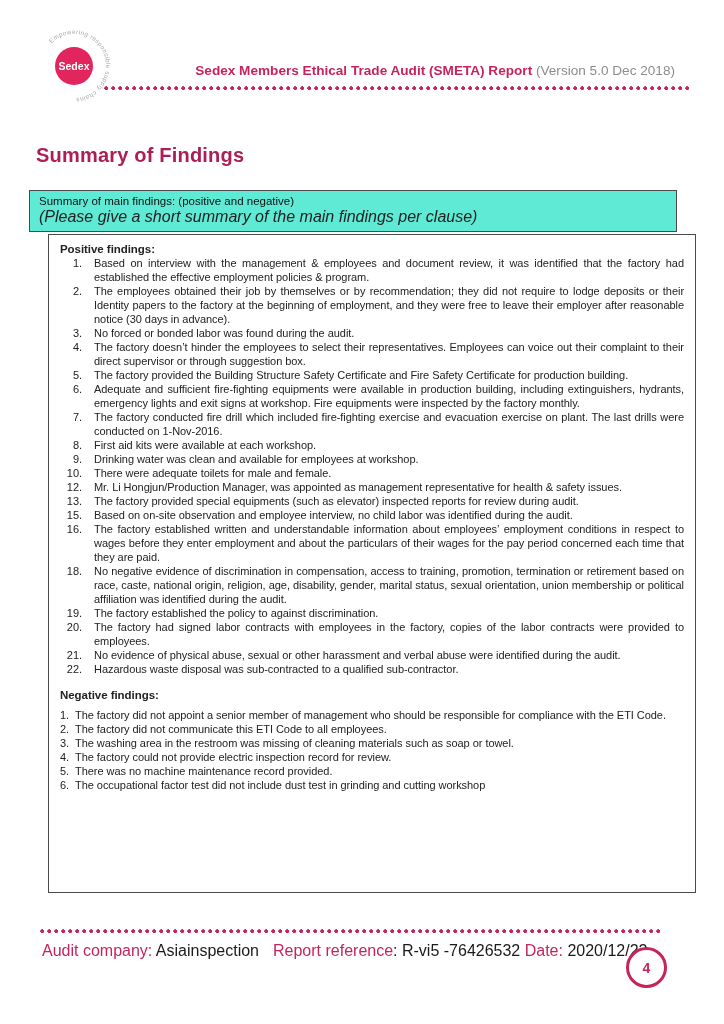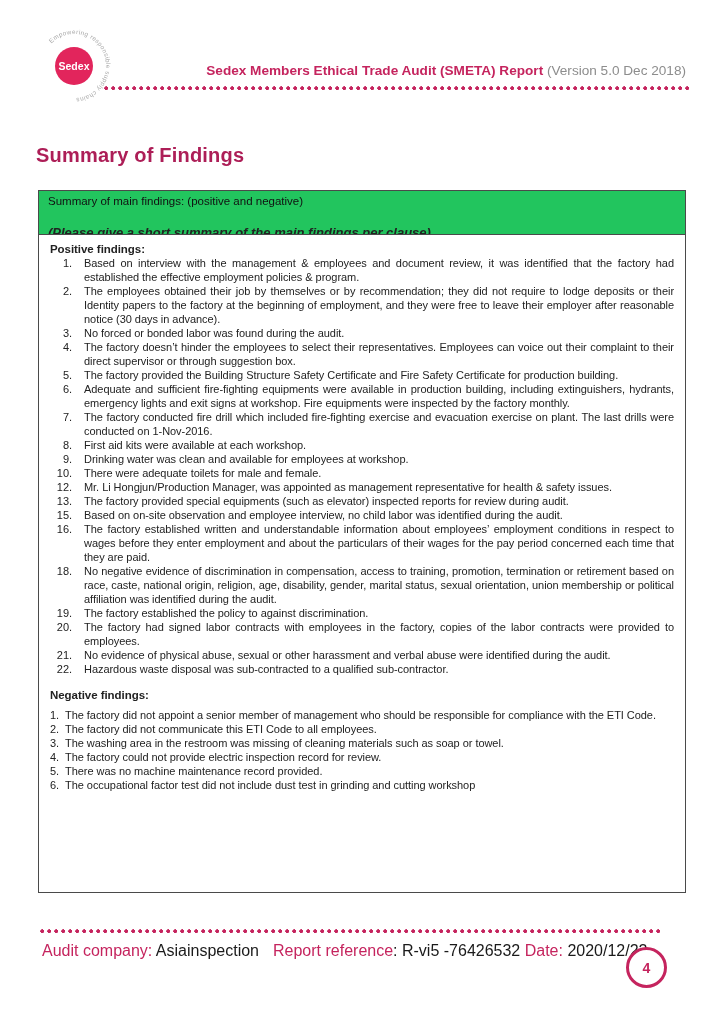--- a/index.html
+++ b/index.html
@@ -13,40 +13,40 @@
     position:absolute; height:5px;
     background-image: radial-gradient(circle at 2.2px 2.2px, var(--brand) 1.7px, transparent 2.1px);
     background-size:7px 5px; background-repeat:repeat-x;
   }
   .dots-top    { left:104px; right:33px; top:86px; }
   .dots-bottom { left:40px;  width:623px; top:929px; }
 
   
   .logo { position:absolute; left:22px; top:16px; }
   .header-title {
-    position:absolute; top:63px; right:38px;
+    position:absolute; top:63px; right:49px;
     font-size:13.6px; font-weight:bold; color:var(--brand); white-space:nowrap;margin-left:25px;
   }
   .header-title .version { color:#8d8d8d; font-weight:normal; }
 
   .section-title {
     position:absolute; left:36px; top:144px;
     font-size:20px; font-weight:bold; color:var(--brand-dark);
     letter-spacing:0.2px;
   }
 
   .box-header {
-    position:absolute; left:38px; top:190px; width:648px; box-sizing:border-box;
-    background:#22c55e; border:1px solid #4a4a4a; padding:4px 9px 5px 9px;
+    position:absolute; left:29px; top:190px; width:648px; box-sizing:border-box;
+    background:#5eead4; border:1px solid #4a4a4a; padding:4px 9px 5px 9px;
   }
   .box-header .l1 { font-size:11.5px; color:#111; }
-  .box-header .l2 { font-size:13px; font-style:italic; color:#222; margin-top:18px;font-weight:bold; }
+  .box-header .l2 { font-size:16px; font-style:italic; color:#222; margin-top:1px; }
 
   .content-box {
-    position:absolute; left:38px; top:234px; width:648px; height:659px; box-sizing:border-box;
+    position:absolute; left:48px; top:234px; width:648px; height:659px; box-sizing:border-box;
     border:1px solid #4a4a4a; background:#fff; padding:7px 11px;
     font-size:11px; line-height:14px; letter-spacing:-0.05px; overflow:hidden;
   }
   .findings-heading { font-weight:bold; font-size:11.5px; }
   .neg-heading { margin-top:12px; margin-bottom:6px; }
 
   .num-list .row { display:grid; grid-template-columns:34px 1fr; }
   .num-list .num { text-align:right; padding-right:12px; }
   .neg-list .row { display:grid; grid-template-columns:15px 1fr; }
   .neg-list .num { text-align:left; }

